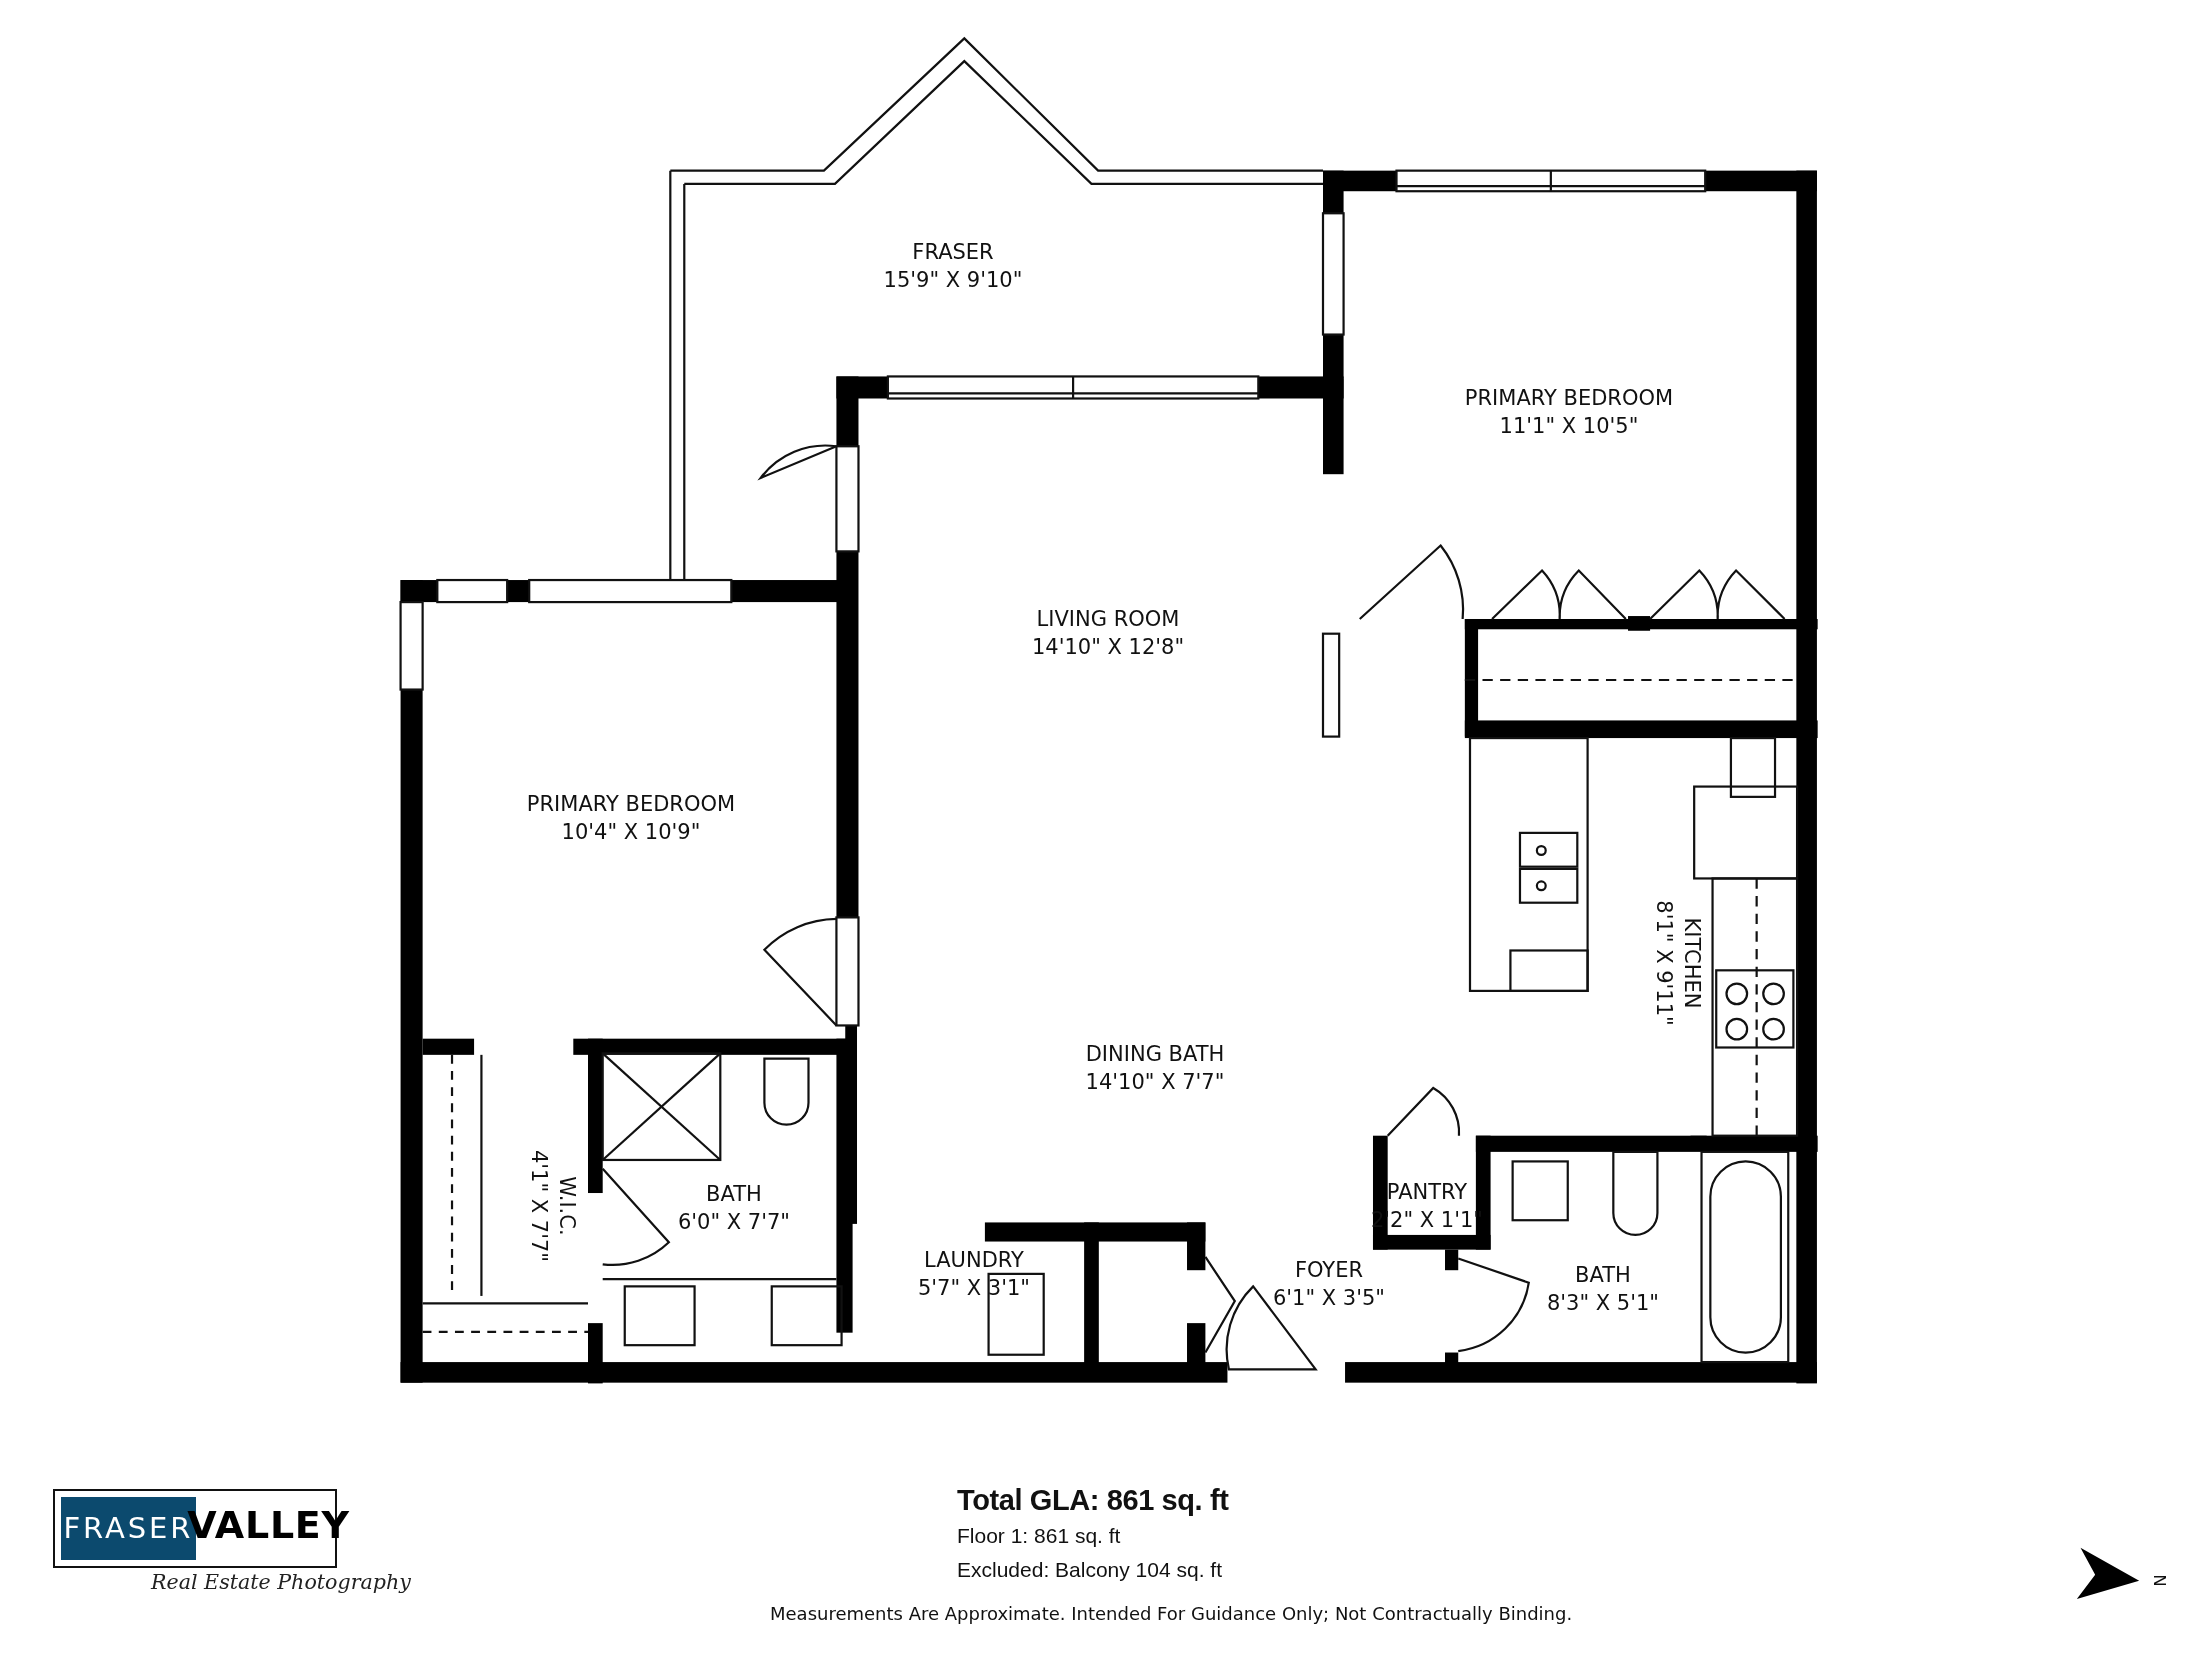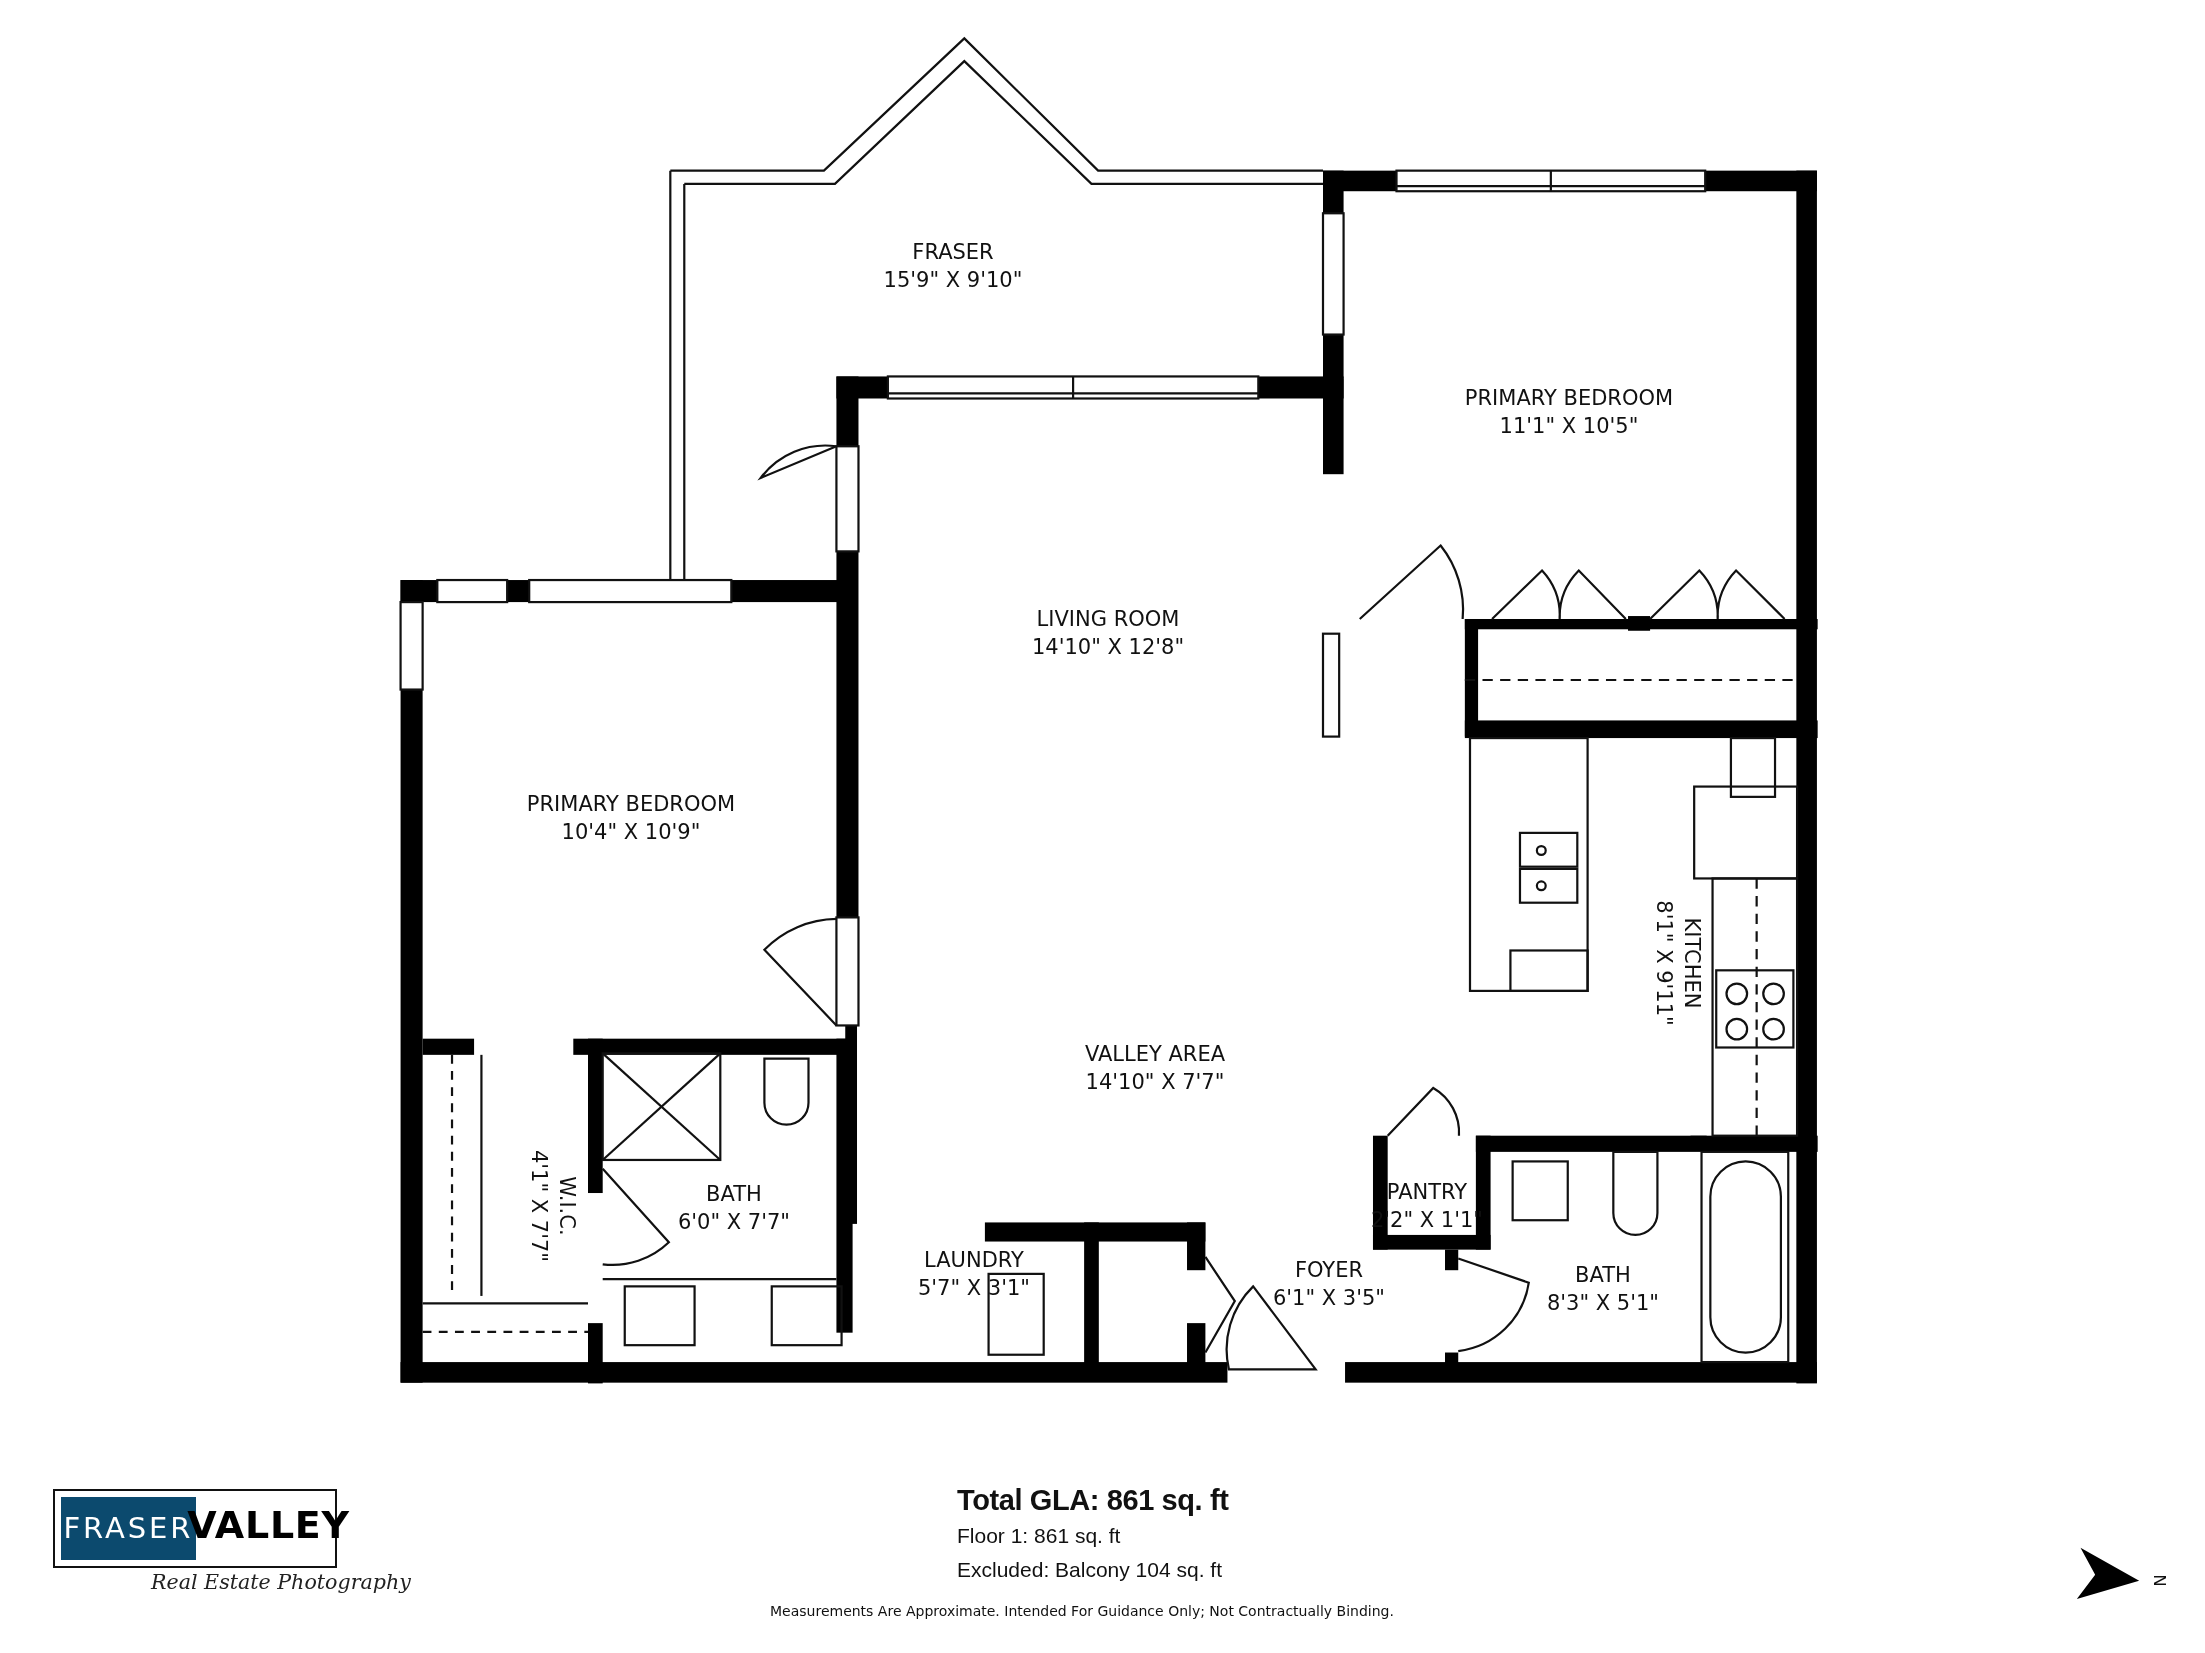--- a/index.html
+++ b/index.html
@@ -3,21 +3,21 @@
 <meta charset="utf-8">
 <style>
   html, body { margin:0; padding:0; background:#ffffff; }
   body { width:2205px; height:1654px; position:relative; overflow:hidden; font-family:"DejaVu Sans", sans-serif; color:#111; }
   #plan { position:absolute; left:0; top:0; width:2205px; height:1654px; }
   .room-label { position:absolute; text-align:center; font-family:"DejaVu Sans", sans-serif; font-size:21px; line-height:28px; color:#111; white-space:nowrap; transform:translate(-50%,-50%); }
   .room-label.rot { transform:translate(-50%,-50%) rotate(90deg); }
   .summary { position:absolute; left:957px; top:1482px; font-family:"Liberation Sans", sans-serif; color:#111; }
   .summary .total { font-size:29px; font-weight:bold; line-height:37px; letter-spacing:-0.4px; }
   .summary .line { font-size:21px; line-height:34px; }
-  .disclaimer { position:absolute; left:770px; top:1603px; font-family:"DejaVu Sans", sans-serif; font-size:14px; color:#111; white-space:nowrap; }
+  .disclaimer { position:absolute; left:770px; top:1603px; font-family:"DejaVu Sans", sans-serif; font-size:18px; color:#111; white-space:nowrap; }
   .logo { position:absolute; left:53px; top:1489px; width:284px; height:79px; border:2.9px solid #111; box-sizing:border-box; }
   .logo .dark { position:absolute; left:5.9px; top:5.9px; width:135px; height:63px; background:#0c4a6e; color:#fff; font-family:"DejaVu Sans", sans-serif; font-size:29px; letter-spacing:2.9px; display:flex; align-items:center; justify-content:center; }
   .logo .light { position:absolute; left:151px; top:2px; width:125px; height:63px; color:#000; font-family:"DejaVu Sans", sans-serif; font-weight:bold; font-size:38px; display:flex; align-items:center; justify-content:center; letter-spacing:0.7px; }
   .logo-sub { position:absolute; left:151px; top:1570px; font-family:"DejaVu Serif", serif; font-style:italic; font-size:20.6px; color:#222; white-space:nowrap;text-align:right; }
   .compass { position:absolute; left:2073px; top:1544px; width:118px; height:66px; }
   .compass .nlabel { position:absolute; left:81px; top:26.5px; font-size:16px; transform:rotate(90deg); font-family:"DejaVu Sans", sans-serif; }
 </style>
 </head>
 <body>
 
@@ -166,21 +166,21 @@
   </div>
   <div class="room-label" style="left:631px; top:818px;">
     <div>PRIMARY BEDROOM</div>
     <div>10'4" X 10'9"</div>
   </div>
   <div class="room-label rot" style="left:1678px; top:963px;">
     <div>KITCHEN</div>
     <div>8'1" X 9'11"</div>
   </div>
   <div class="room-label" style="left:1155px; top:1068px;">
-    <div>VALLEY AREA</div>
+    <div>DINING BATH</div>
     <div>14'10" X 7'7"</div>
   </div>
   <div class="room-label rot" style="left:553px; top:1206px;">
     <div>W.I.C.</div>
     <div>4'1" X 7'7"</div>
   </div>
   <div class="room-label" style="left:734px; top:1208px;">
     <div>BATH</div>
     <div>6'0" X 7'7"</div>
   </div>

